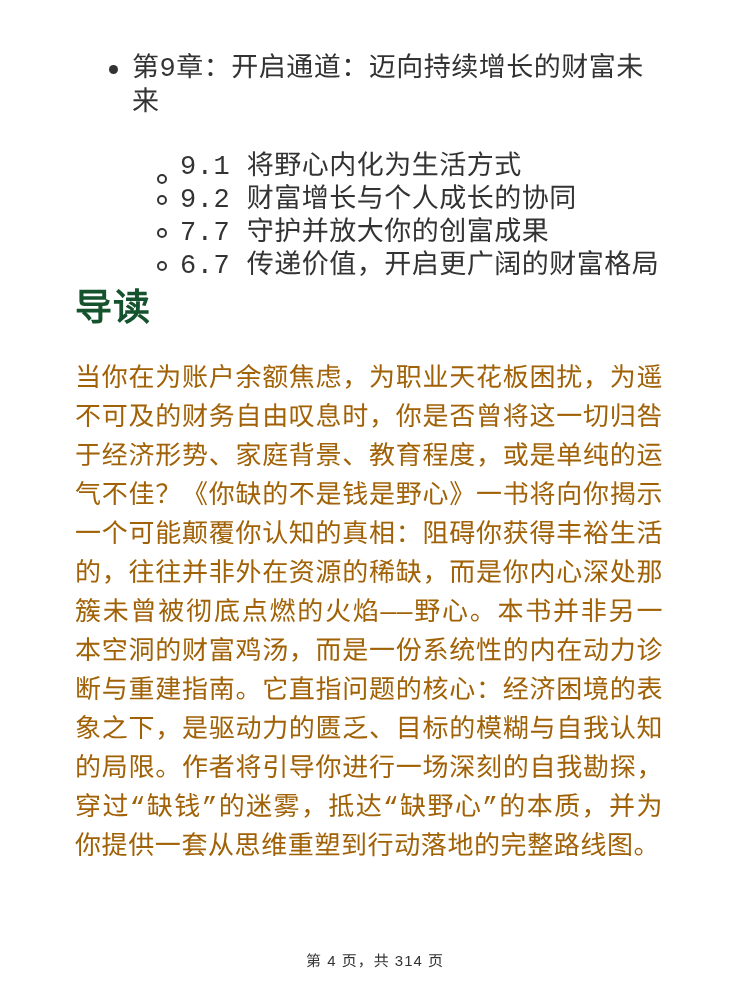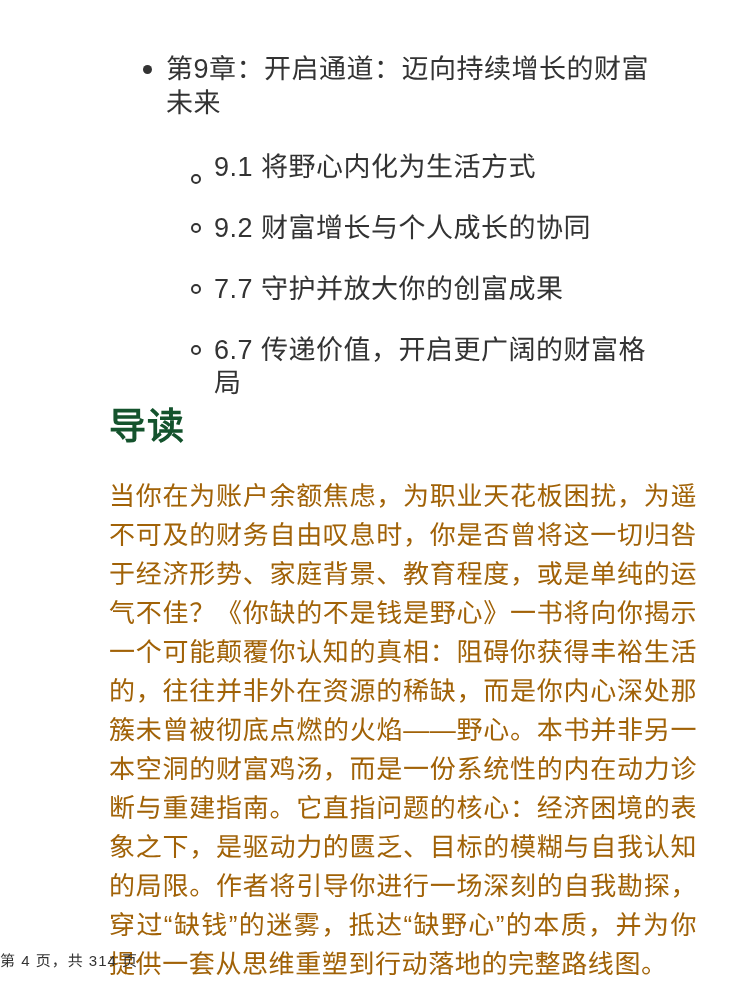--- a/index.html
+++ b/index.html
@@ -8,21 +8,22 @@
     position: relative;
     width: 750px;
     height: 1000px;
     margin: 0 auto;
     background: #ffffff;
     font-family: "Liberation Sans", "DejaVu Sans", sans-serif;
     color: #333333;
     overflow: hidden;
   }
   .content {
-    padding: 52px 82px 0 109px;
+    padding: 52px 82px 0 75px;
+    font-family: Liberation Mono, monospace;
   }
   
   .toc-chapter-row {
     display: flex;
     align-items: flex-start;
     margin-left: 34px;
     font-size: 27px;
     line-height: 34px;
     letter-spacing: 0.5px;
   }
@@ -35,21 +36,21 @@
     margin: 13px 14px 0 0;
   }
   .toc-sub-list { margin-top: 31px; }
   .toc-sub-row {
     display: flex;
     align-items: flex-start;
     margin-left: 82px;
     font-size: 27px;
     line-height: 33px;
     letter-spacing: 0.5px;
-    margin-top: 28px;
+    margin-top: 0;
   }
   .toc-sub-row:first-child { margin-top: 0; align-items: flex-end; }
   .bullet-circle {
     flex: 0 0 auto;
     width: 10px;
     height: 10px;
     border-radius: 50%;
     border: 2px solid #333333;
     background: transparent;
     margin: 11px 13px 0 0;
@@ -72,20 +73,21 @@
     text-align: justify;
     color: #a16207;
     word-break: break-all;
   }
   
   .page-footer {
     position: absolute;
     left: 0;
     right: 0;
     bottom: 30px;
+    text-align: center;
     font-size: 15px;
     line-height: 18px;
     color: #333333;
     letter-spacing: 1px;
   }
 </style>
 </head>
 <body>
 
 <div class="page">

